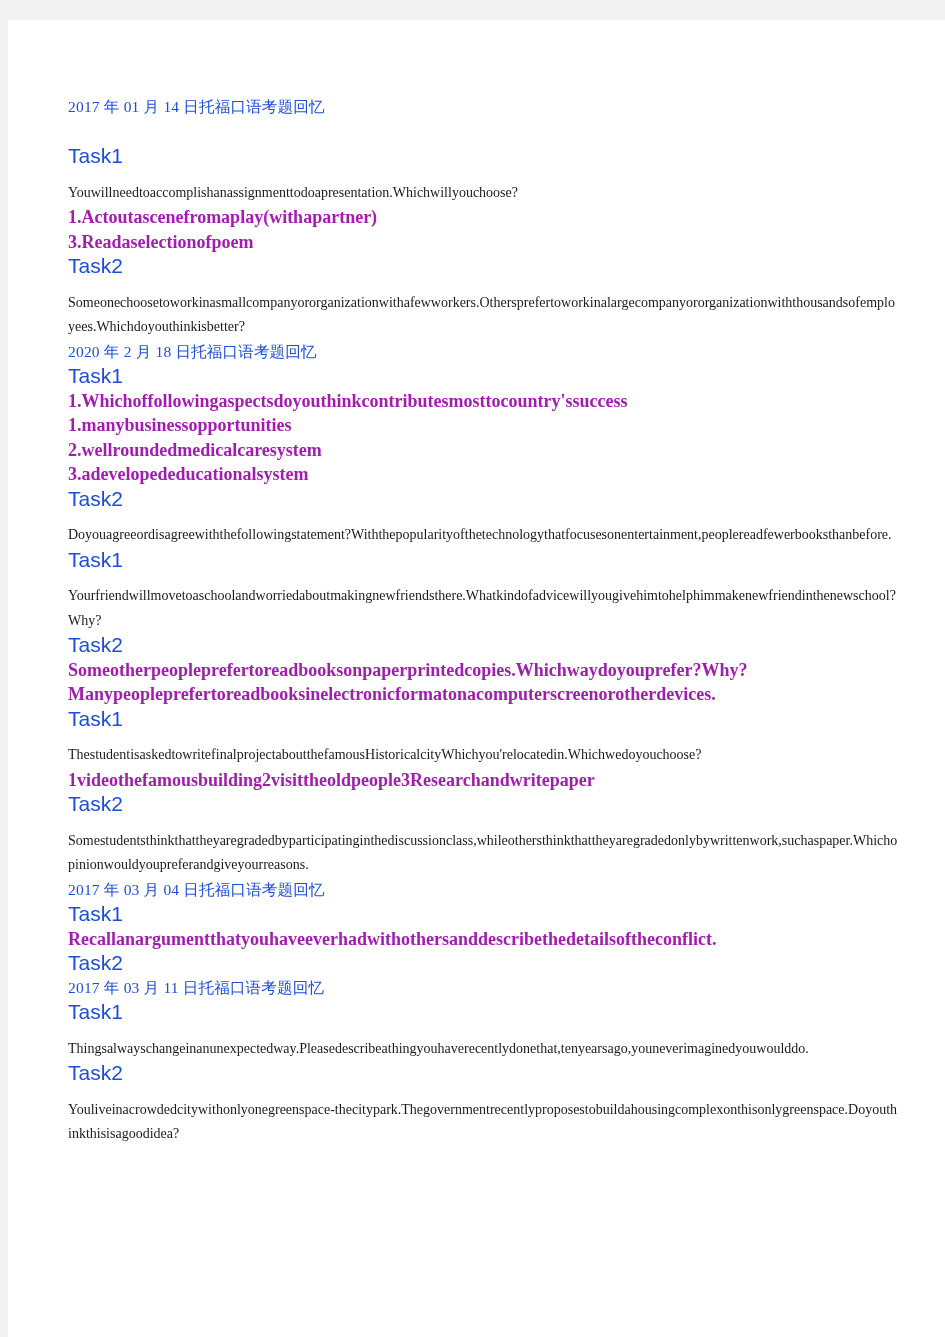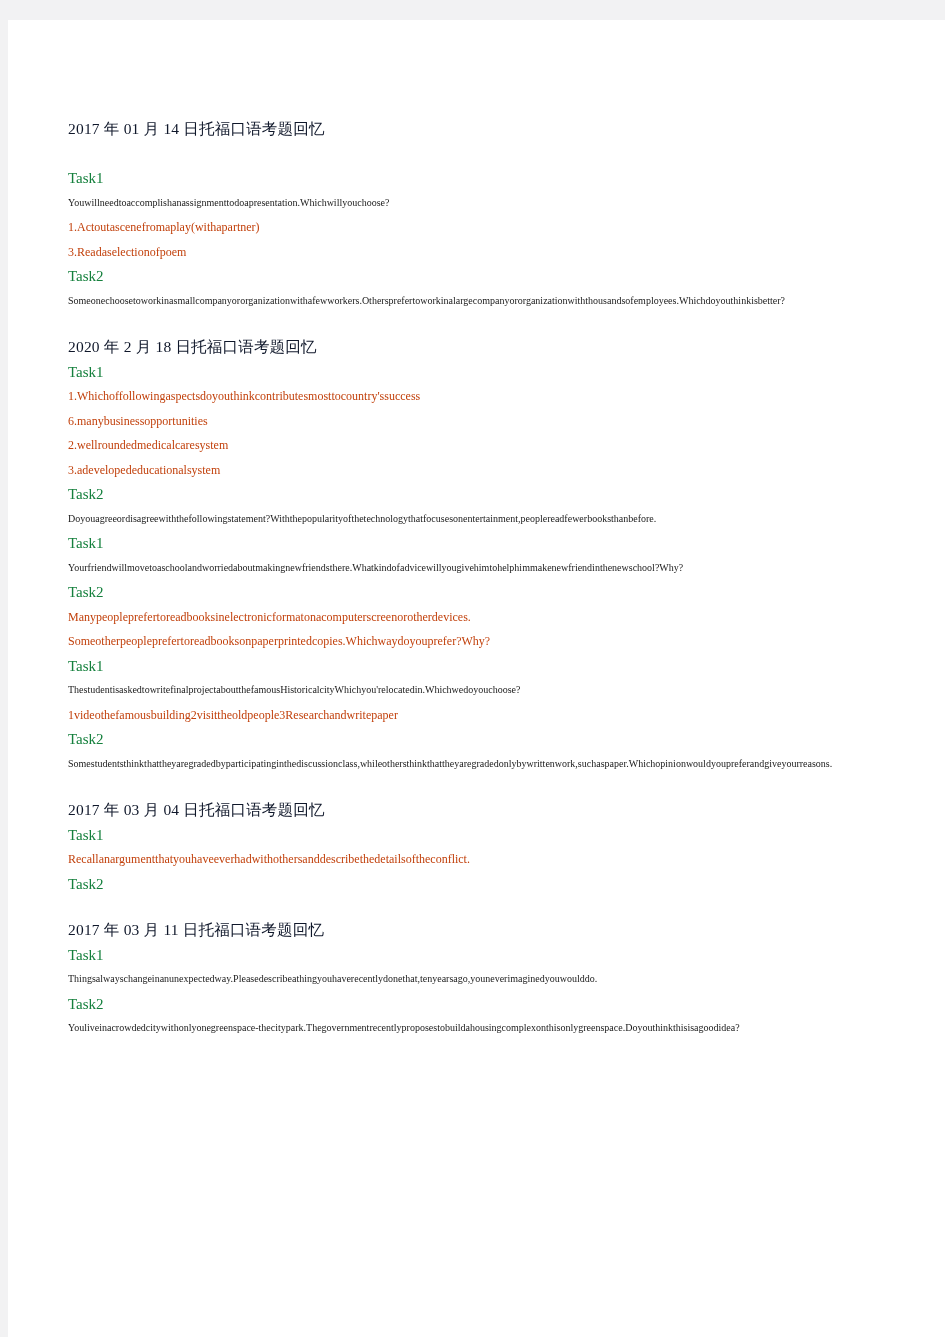--- a/index.html
+++ b/index.html
@@ -23,55 +23,56 @@
     background: #ffffff;
     box-sizing: border-box;
   }
   #content {
     position: absolute;
     left: 60px;
     top: 75px;
     width: 830px;
   }
   .heading {
-    color: #0f172a;
+    color: #1d4ed8;
     font-family: "Liberation Serif", "DejaVu Serif", serif;
     font-size: 15.5px;
     line-height: 24.5px;
     letter-spacing: 0.2px;
     white-space: nowrap;
-    margin-top: 22px;
   }
   .spacer {
     height: 24.5px;
   }
   .para {
     color: #1a1a1a;
     font-family: "Liberation Serif", "DejaVu Serif", serif;
-    font-size: 10px;
+    font-size: 14px;
     line-height: 24.5px;
     letter-spacing: 0px;
     word-break: break-all;
     overflow-wrap: anywhere;
     text-align: left;
+    margin-top: 12px;
   }
   .label {
-    color: #15803d;
-    font-family: Liberation Serif, serif;
-    font-size: 15px;
+    color: #1d4ed8;
+    font-family: Liberation Sans, sans-serif;
+    font-size: 21px;
     line-height: 24.5px;
     white-space: nowrap;
   }
   .item {
-    color: #c2410c;
+    color: #a21caf;
     font-family: "Liberation Serif", "DejaVu Serif", serif;
-    font-size: 12px;
+    font-size: 18px;
     line-height: 24.5px;
     word-break: break-all;
     overflow-wrap: anywhere;
+    font-weight: bold;
   }
 </style>
 </head>
 <body>
 
 <div id="page">
   <div id="content">
 
     <div>
       <div class="heading">2017 年 01 月 14 日托福口语考题回忆</div>
@@ -81,33 +82,33 @@
       <div class="item">1.Actoutascenefromaplay(withapartner)</div>
       <div class="item">3.Readaselectionofpoem</div>
       <div class="label">Task2</div>
       <div class="para">Someonechoosetoworkinasmallcompanyororganizationwithafewworkers.Othersprefertoworkinalargecompanyororganizationwiththousandsofemployees.Whichdoyouthinkisbetter?</div>
     </div>
 
     <div>
       <div class="heading">2020 年 2 月 18 日托福口语考题回忆</div>
       <div class="label">Task1</div>
       <div class="item">1.Whichoffollowingaspectsdoyouthinkcontributesmosttocountry'ssuccess</div>
-      <div class="item">6.manybusinessopportunities</div>
+      <div class="item">1.manybusinessopportunities</div>
       <div class="item">2.wellroundedmedicalcaresystem</div>
       <div class="item">3.adevelopededucationalsystem</div>
       <div class="label">Task2</div>
       <div class="para">Doyouagreeordisagreewiththefollowingstatement?Withthepopularityofthetechnologythatfocusesonentertainment,peoplereadfewerbooksthanbefore.</div>
     </div>
 
     <div>
       <div class="label">Task1</div>
       <div class="para">Yourfriendwillmovetoaschoolandworriedaboutmakingnewfriendsthere.Whatkindofadvicewillyougivehimtohelphimmakenewfriendinthenewschool?Why?</div>
       <div class="label">Task2</div>
+      <div class="item">Someotherpeopleprefertoreadbooksonpaperprintedcopies.Whichwaydoyouprefer?Why?</div>
       <div class="item">Manypeopleprefertoreadbooksinelectronicformatonacomputerscreenorotherdevices.</div>
-      <div class="item">Someotherpeopleprefertoreadbooksonpaperprintedcopies.Whichwaydoyouprefer?Why?</div>
     </div>
 
     <div>
       <div class="label">Task1</div>
       <div class="para">ThestudentisaskedtowritefinalprojectaboutthefamousHistoricalcityWhichyou'relocatedin.Whichwedoyouchoose?</div>
       <div class="item">1videothefamousbuilding2visittheoldpeople3Researchandwritepaper</div>
       <div class="label">Task2</div>
       <div class="para">Somestudentsthinkthattheyaregradedbyparticipatinginthediscussionclass,whileothersthinkthattheyaregradedonlybywrittenwork,suchaspaper.Whichopinionwouldyoupreferandgiveyourreasons.</div>
     </div>
 

